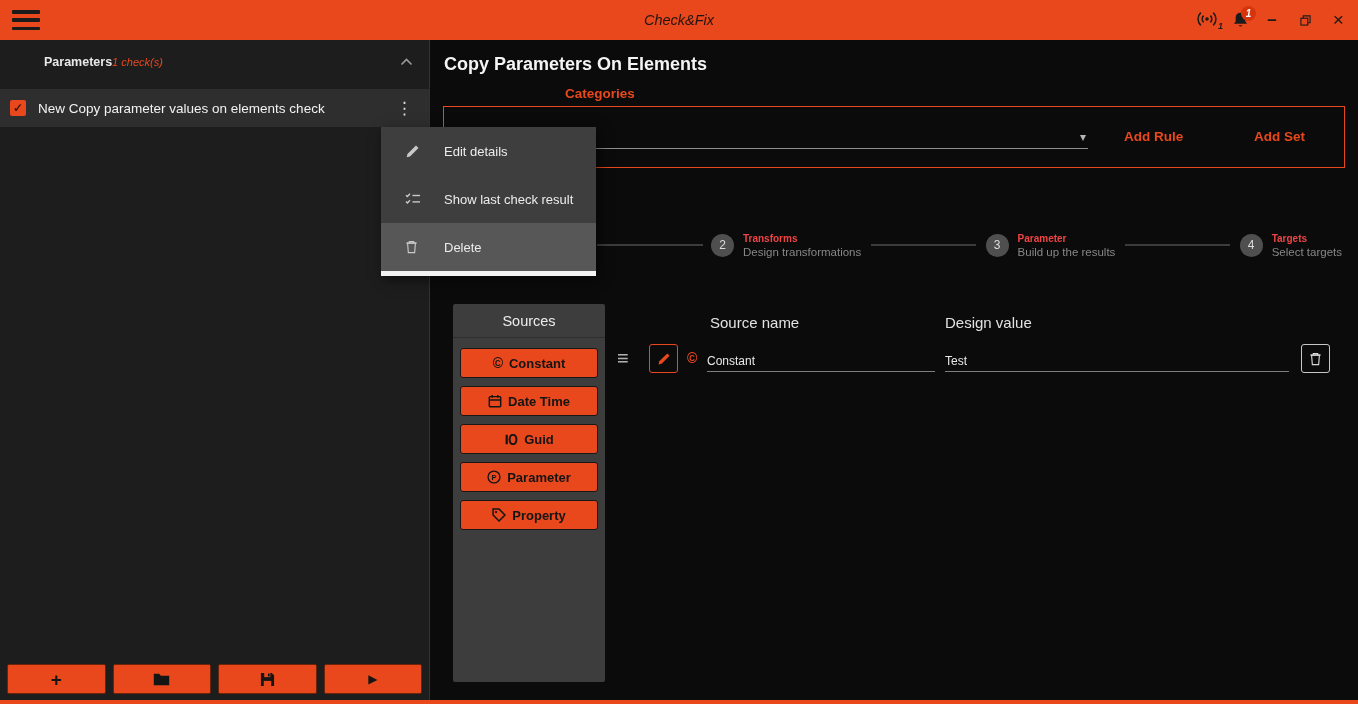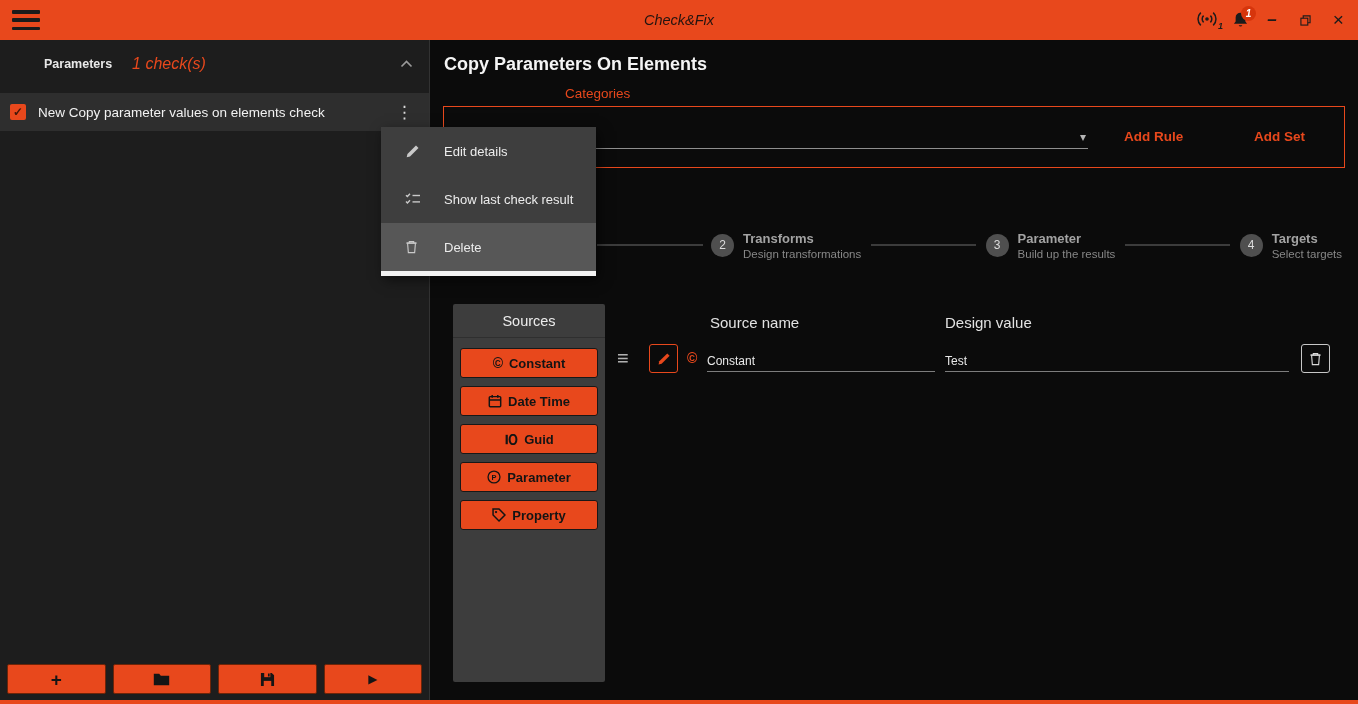--- a/index.html
+++ b/index.html
@@ -20,57 +20,57 @@
   .tb-right { position:absolute; right:10px; top:0; height:40px; display:flex; align-items:center; gap:13px; }
   .tb-ic { position:relative; color:#1b1b1b; display:flex; align-items:center; justify-content:center; cursor:pointer; }
   .signal-num { position:absolute; right:-4px; bottom:-2px; font-size:9px; font-weight:bold; color:#1b1b1b; }
   .badge { position:absolute; top:-5px; right:-7px; width:15px; height:15px; border-radius:50%; background:#D6350C; color:#fff; font-size:10px; font-weight:bold; display:flex; align-items:center; justify-content:center; }
   .win-btn { width:20px; height:28px; display:flex; align-items:center; justify-content:center; color:#1b1b1b; font-size:17px; cursor:pointer; }
 
   
   .sidebar { position:absolute; left:0; top:40px; width:430px; height:660px; background:#1d1d1d; border-right:1px solid #323232; z-index:2; }
   .sb-header { display:flex; align-items:center; padding:15px 16px 10px 26px; }
   .sb-title { color:#e8e8e8; font-weight:bold; font-size:12.5px;padding-left:18px; }
-  .sb-count { color:var(--accent); font-style:italic; font-size:16px; margin-left:20px; }
+  .sb-count { color:var(--accent); font-style:italic; font-size:11px; margin-left:0; }
   .sb-collapse { margin-left:auto; color:#9a9a9a; display:flex; cursor:pointer; }
   .check-item { margin-top:10px; height:38px; background:#2e2e2e; display:flex; align-items:center; padding:0 10px; cursor:pointer; }
   .checkbox { width:16px; height:16px; background:var(--accent); border-radius:2px; display:flex; align-items:center; justify-content:center; color:rgba(25,10,5,.8); font-size:12px; font-weight:bold; flex:none; cursor:pointer; }
   .check-label { color:#f2f2f2; font-size:13.5px; margin-left:12px; white-space:nowrap; }
   .kebab { margin-left:auto; color:#dadada; font-size:17px; padding:0 6px; cursor:pointer; }
   .sb-footer { position:absolute; left:0; bottom:6px; width:100%; display:flex; padding:0 7px; gap:7px; }
   .sb-btn { flex:1; height:30px; background:var(--accent); border:1px solid #6e2408; border-radius:2px; display:flex; align-items:center; justify-content:center; color:#151515; cursor:pointer; }
   .sb-btn .plus { font-size:19px; font-weight:bold; line-height:1; }
   .sb-btn .play { font-size:12px; }
 
   
   .context-menu { position:absolute; left:381px; top:127px; width:215px; background:#f2f2f2; padding-bottom:5px; box-shadow:3px 4px 12px rgba(0,0,0,.55); z-index:40; }
   .menu-item { height:48px; background:#3e3e3e; display:flex; align-items:center; padding:0 14px 0 24px; color:#ececec; font-size:13px; cursor:pointer; }
   .menu-item.highlight { background:#575757; }
   .menu-icon { width:17px; margin-right:22px; color:#c9c9c9; display:flex; flex:none; }
 
   
   .main { position:absolute; left:431px; top:40px; width:927px; height:660px; background:#0b0b0b; z-index:1; }
   .main-title { position:absolute; left:13px; top:14px; color:#f4f4f4; font-size:18px; font-weight:bold; }
-  .cat-label { position:absolute; left:134px; top:46px; color:var(--accent); font-size:13.5px; font-weight:normal; }
+  .cat-label { position:absolute; left:134px; top:46px; color:var(--accent); font-size:13.5px; font-weight:bold; }
   .cat-box { position:absolute; left:12px; top:66px; width:902px; height:62px; border:1px solid var(--accent); }
   .cat-select { position:absolute; left:12px; top:12px; width:632px; height:30px; border-bottom:1px solid #8f8f8f; cursor:pointer; }
   .cat-select .dd { position:absolute; right:2px; bottom:4px; color:#b5b5b5; font-size:12px; }
   .add-link { position:absolute; top:22px; color:var(--accent); font-weight:bold; font-size:13.5px; cursor:pointer; }
   .add-rule { left:680px; }
   .add-set { left:810px; }
 
   
   .stepper { position:absolute; left:166px; right:16px; top:185px; height:40px; display:flex; align-items:center; }
   .sline { height:2px; background:#3c3c3c; }
   .sline.lead { width:106px; flex:none; margin-right:8px; }
   .sline.grow { flex:1; margin:0 10px; }
   .step { display:flex; align-items:center; flex:none; }
   .scircle { width:23px; height:23px; border-radius:50%; background:#4f4f4f; color:#dcdcdc; font-size:12px; display:flex; align-items:center; justify-content:center; flex:none; }
   .stext { margin-left:9px; }
-  .stitle { color:#a3a3a3; font-weight:bold; font-size:13px; }
+  .stitle { color:#ef4444; font-weight:bold; font-size:10px; }
   .ssub { color:#878787; font-size:11.5px; margin-top:2px; }
 
   
   .sources { position:absolute; left:22px; top:264px; width:152px; height:378px; background:#3d3d3d; border-radius:2px; }
   .sources-title { height:34px; line-height:34px; text-align:center; color:#ececec; font-size:14.5px; border-bottom:1px solid #2f2f2f; }
   .sources-btns { display:flex; flex-direction:column; gap:8px; padding:10px 7px; }
   .src-btn { height:30px; background:var(--accent); border:1px solid #181818; border-radius:3px; display:flex; align-items:center; justify-content:center; gap:6px; color:#141414; font-weight:bold; font-size:13px; cursor:pointer; }
   .src-btn .glyph { font-size:14px; line-height:1; }
 
   

